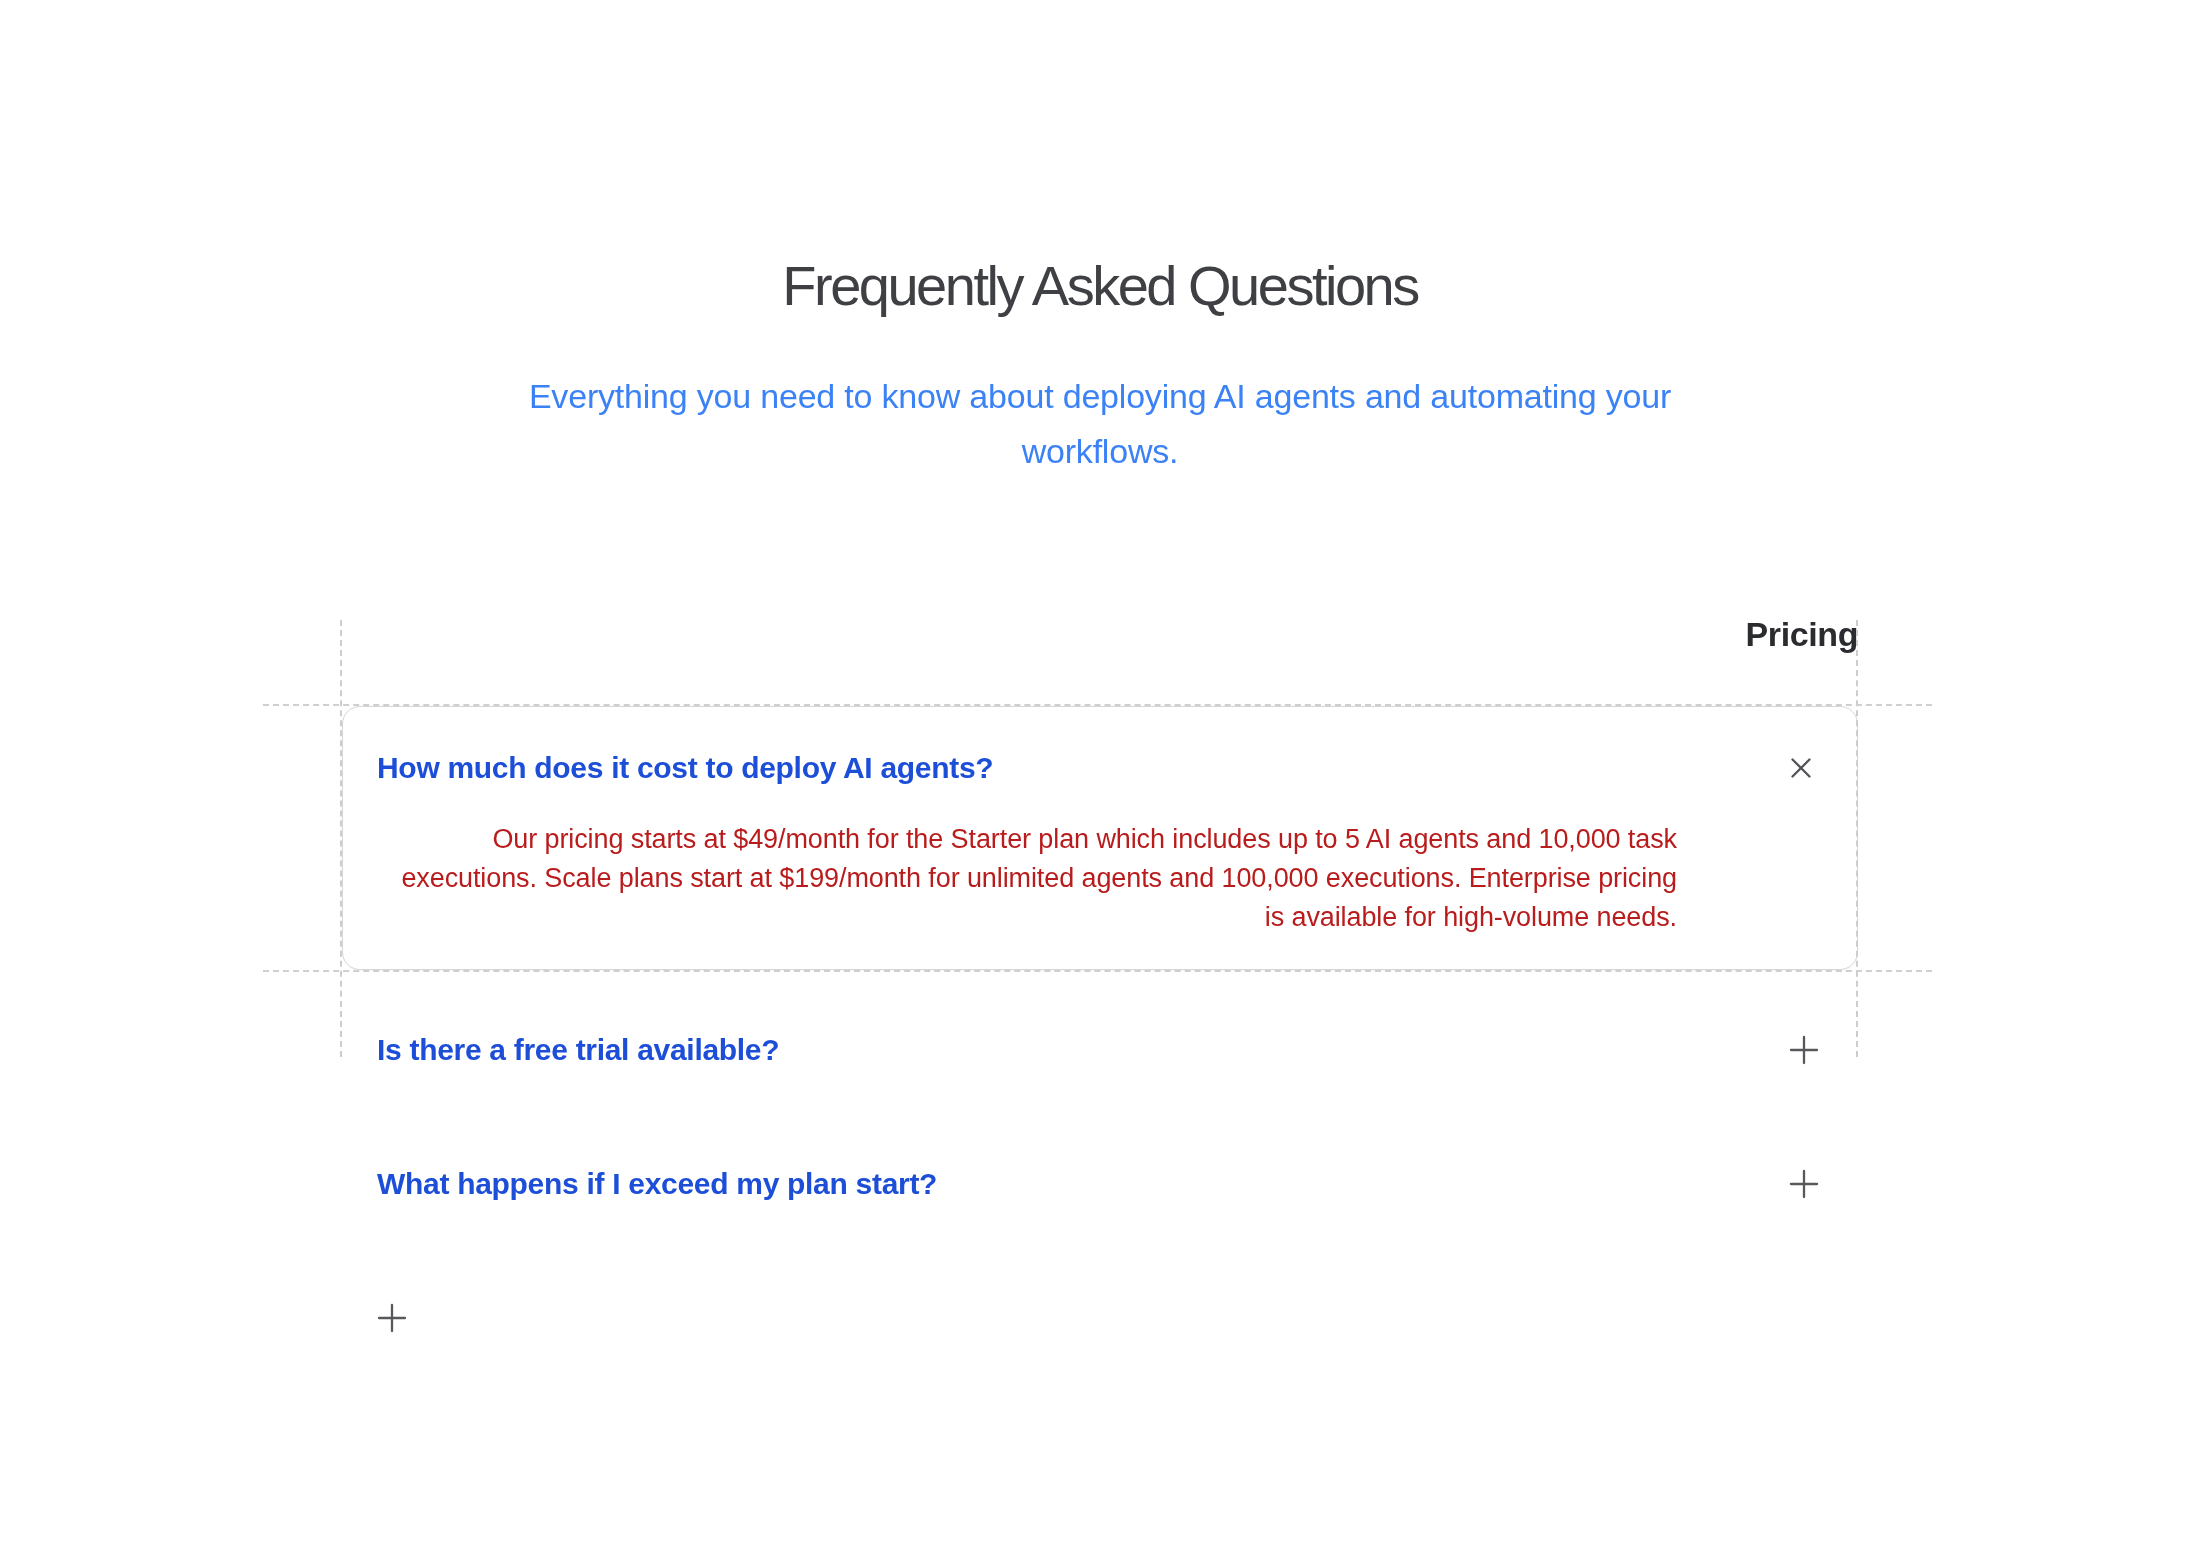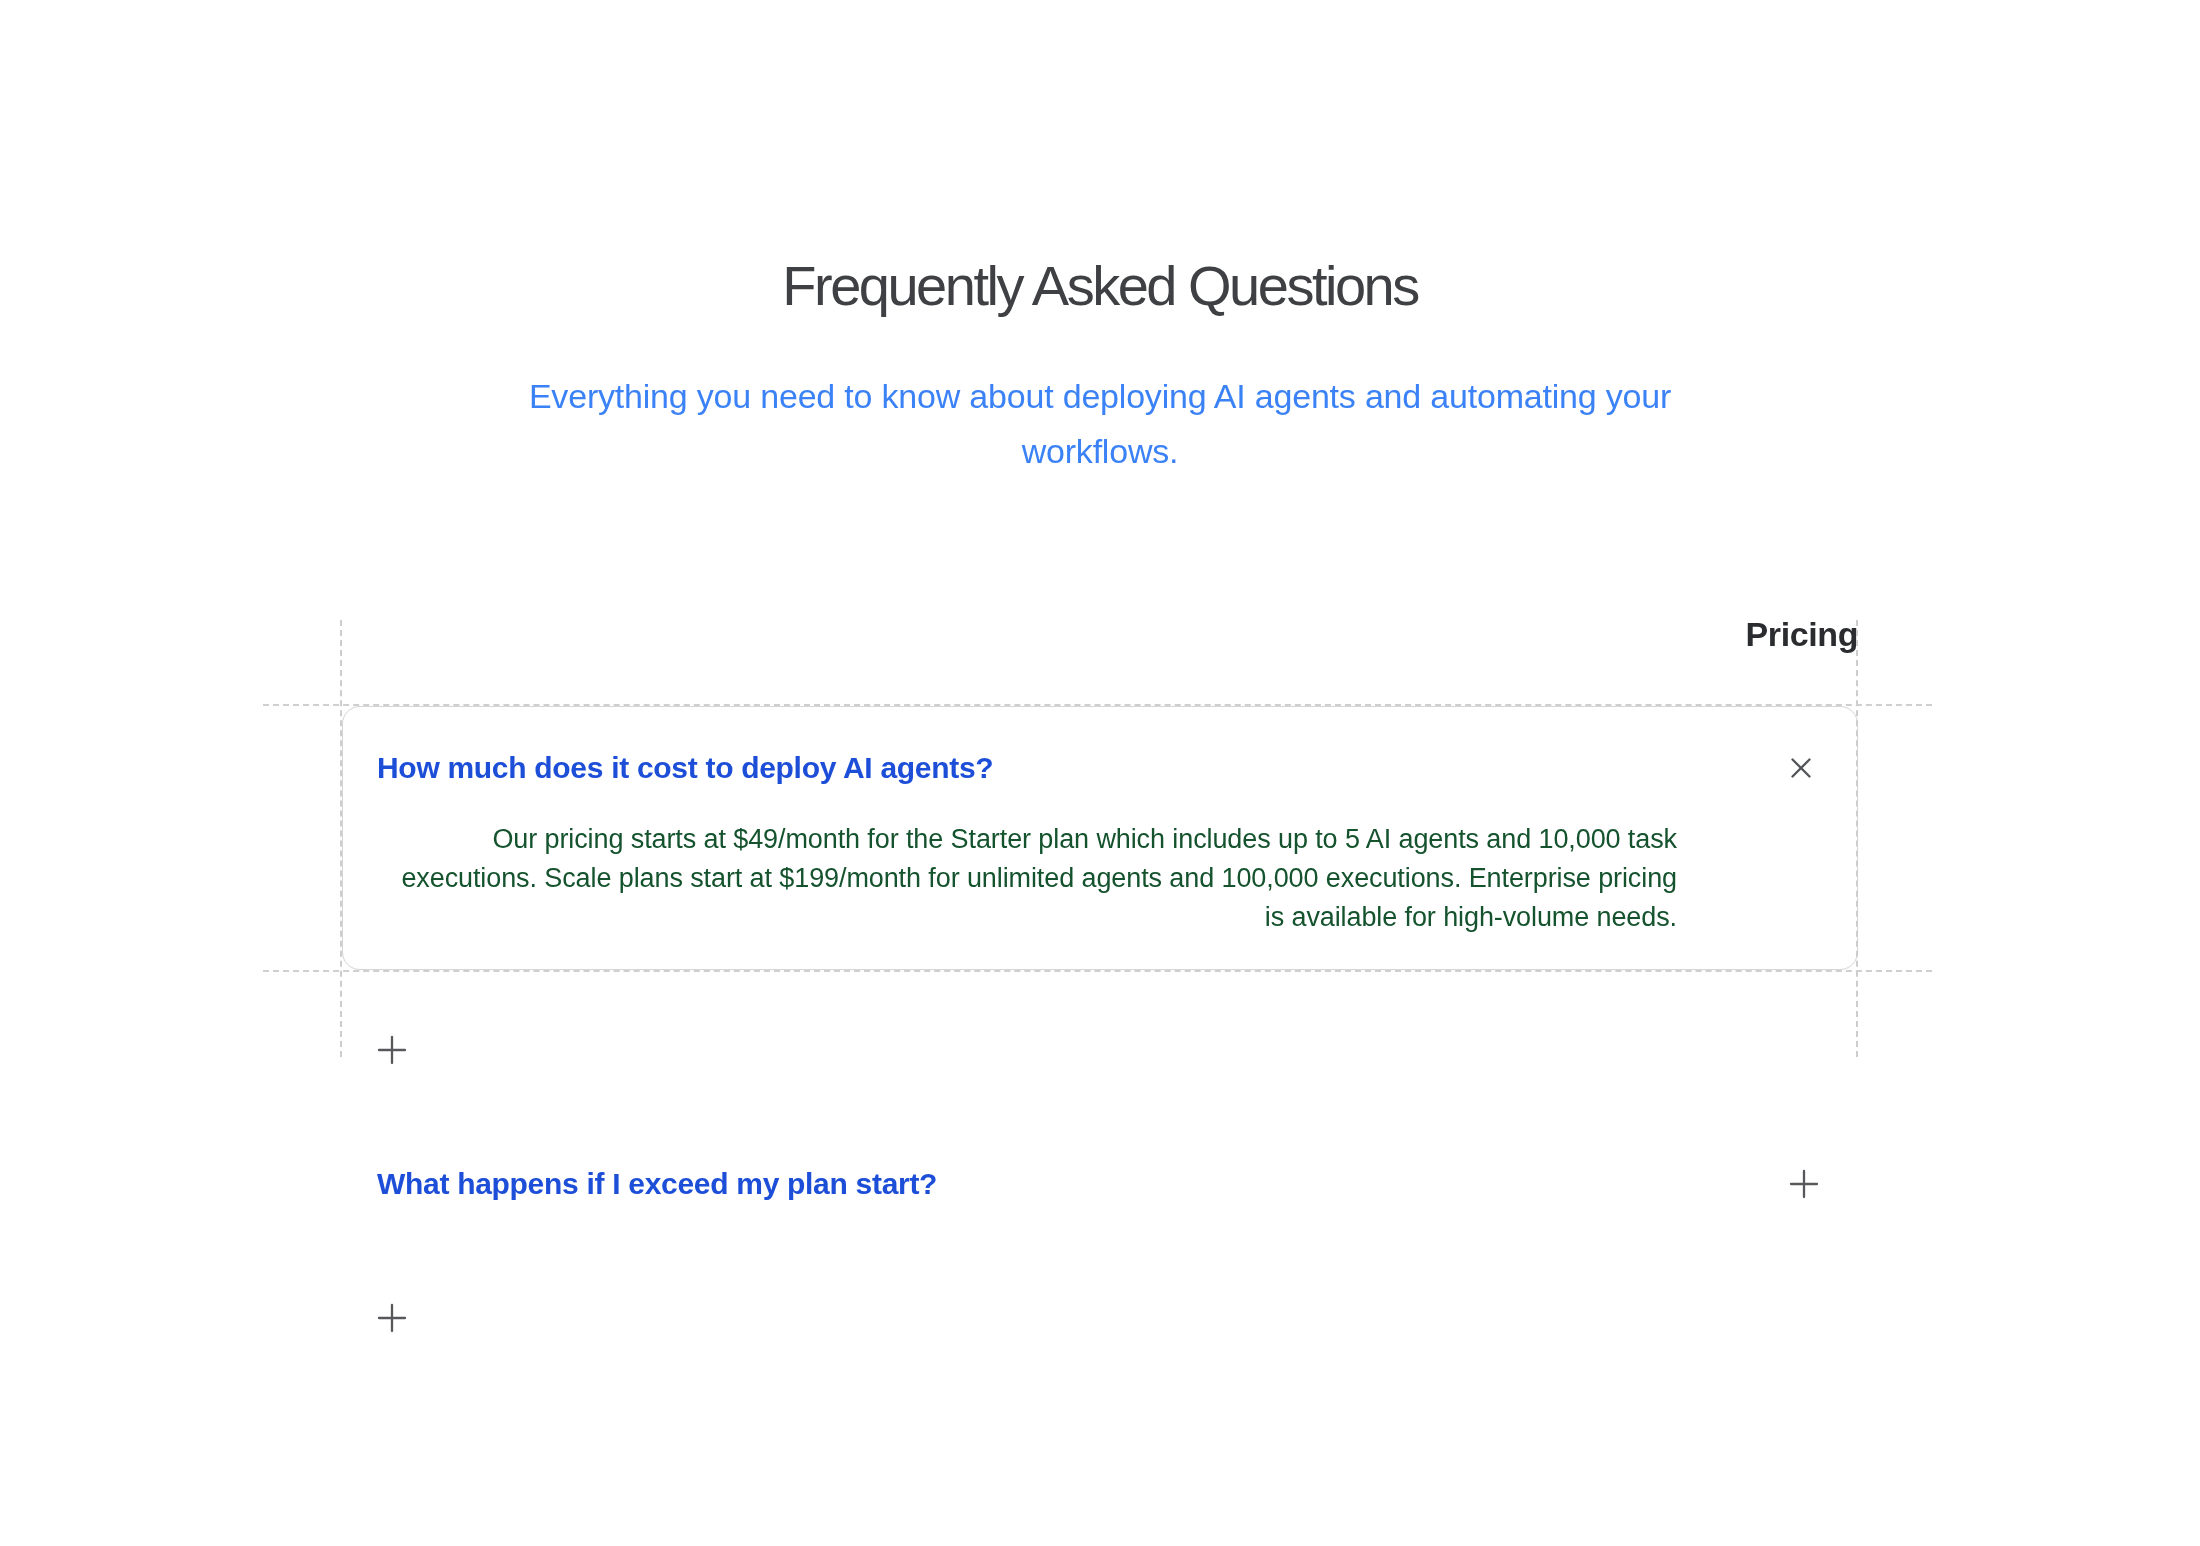--- a/index.html
+++ b/index.html
@@ -79,21 +79,21 @@
     cursor: pointer;
     flex: 0 0 auto;
   }
   .faq-answer {
     margin-top: 31px;
     max-width: 1300px;
     font-size: 27px;
     line-height: 39px;
     font-weight: 400;
     letter-spacing: -0.1px;
-    color: #14532d;
+    color: #b91c1c;
   }
 
   
   .faq-row {
     height: 134px;
     display: flex;
     align-items: center;
     justify-content: space-between;
     padding: 0 39px 0 35px;
     cursor: pointer;
@@ -134,20 +134,21 @@
         <svg width="22" height="22" viewBox="0 0 22 22" fill="none" stroke="#535458" stroke-width="2.3" stroke-linecap="round">
           <line x1="2.5" y1="2.5" x2="19.5" y2="19.5"></line>
           <line x1="19.5" y1="2.5" x2="2.5" y2="19.5"></line>
         </svg>
       </button>
     </div>
     <p class="faq-answer">Our pricing starts at $49/month for the Starter plan which includes up to 5 AI agents and 10,000 task executions. Scale plans start at $199/month for unlimited agents and 100,000 executions. Enterprise pricing is available for high-volume needs.</p>
   </section>
 
   <div class="faq-row">
+    <span class="faq-question">Is there a free trial available?</span>
     <button class="icon-btn" aria-label="Expand">
       <svg width="30" height="30" viewBox="0 0 30 30" fill="none" stroke="#57585c" stroke-width="2.3" stroke-linecap="round">
         <line x1="15" y1="2" x2="15" y2="28"></line>
         <line x1="2" y1="15" x2="28" y2="15"></line>
       </svg>
     </button>
   </div>
 
   <div class="faq-row">
     <span class="faq-question">What happens if I exceed my plan start?</span>

